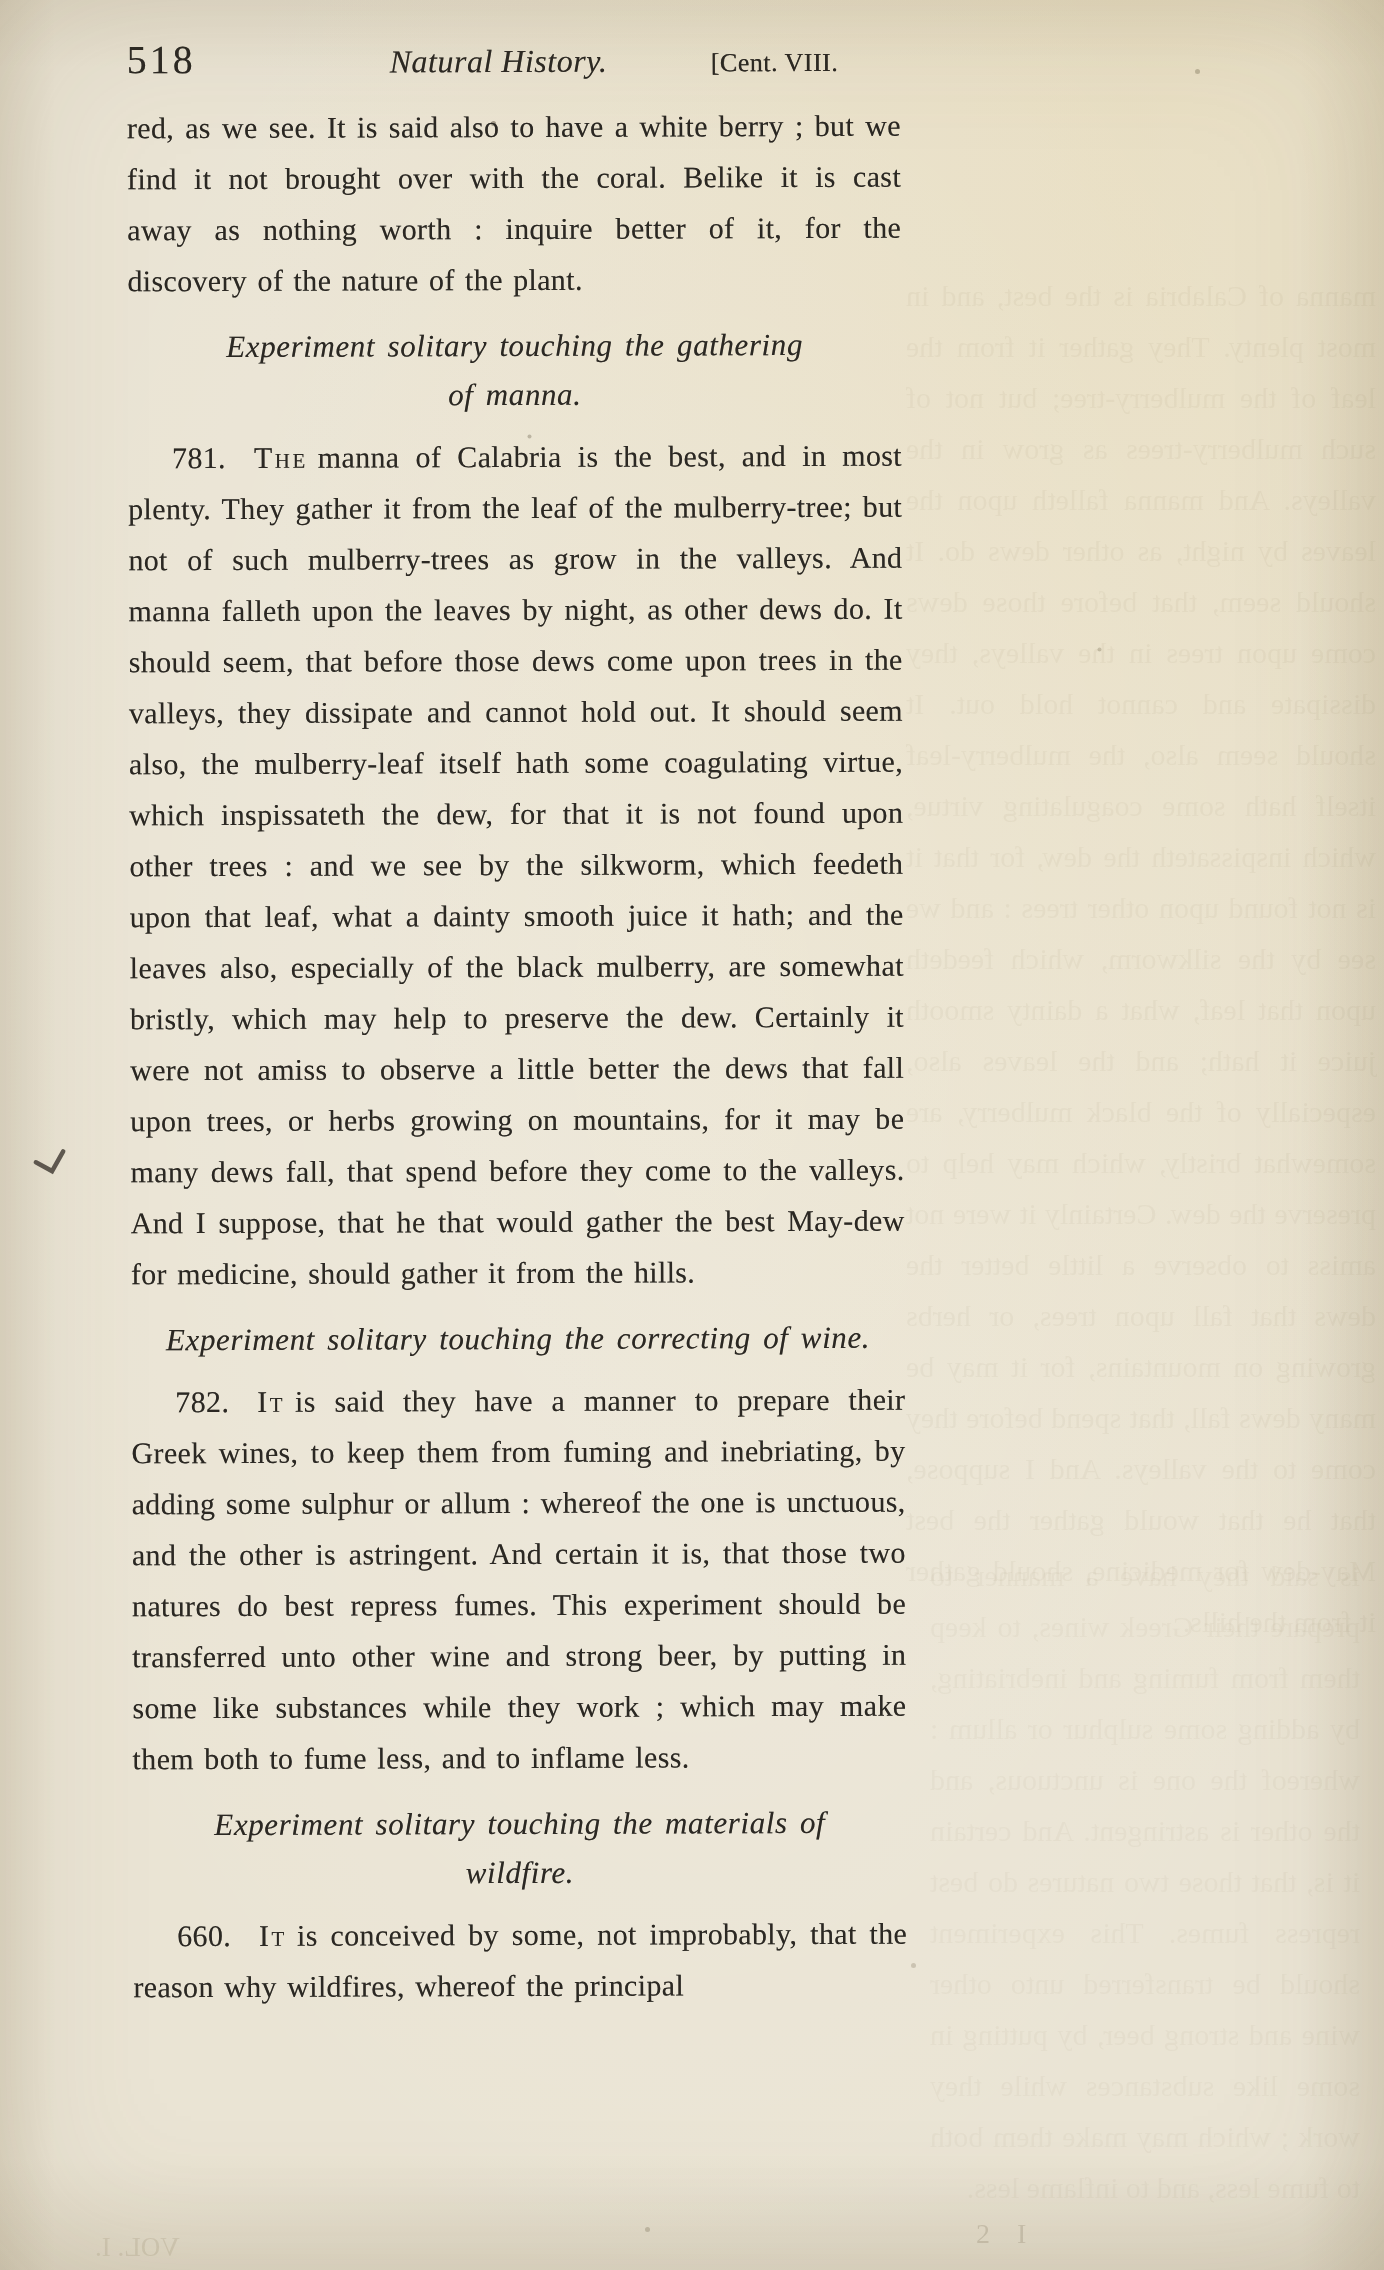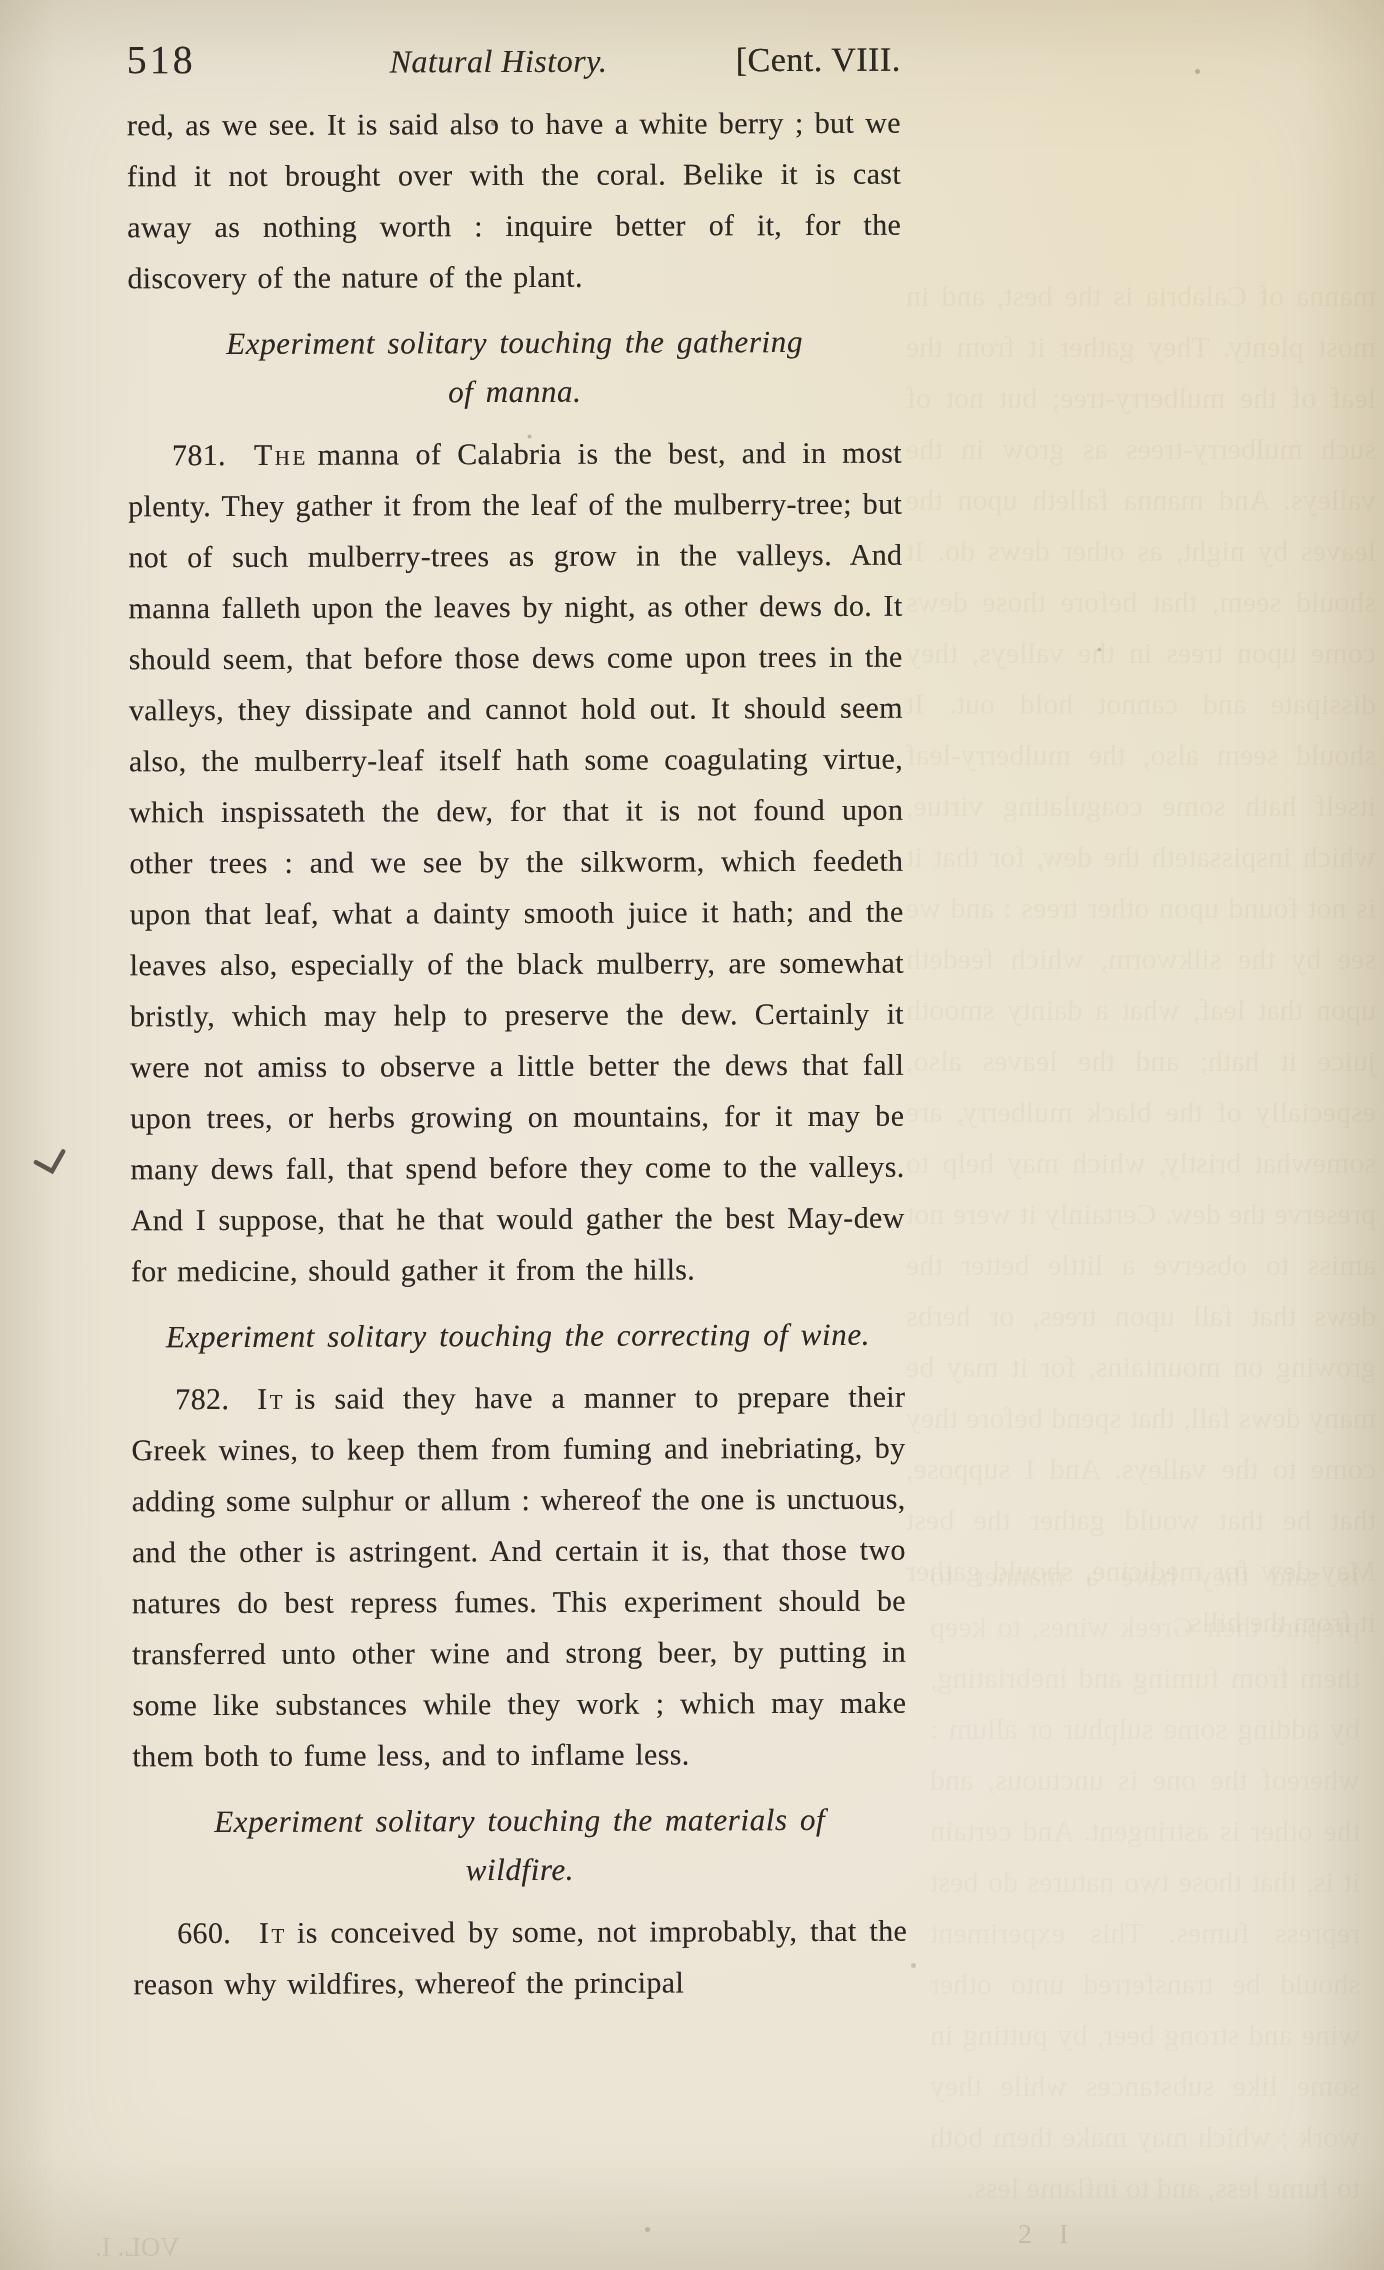--- a/index.html
+++ b/index.html
@@ -48,21 +48,21 @@
     opacity: 0.05;
     filter: blur(0.7px);
   }
   .ghost-right   { top: 270px;  right: 8px;  width: 470px; }
   .ghost-bottom  { top: 1550px; left: 930px; width: 430px; opacity: 0.045; }
   .ghost-mark    { font-size: 27px; opacity: 0.13; filter: blur(0.5px); }
   .ghost-vol     { top: 2222px; left: 95px; }
   .sig-mark {
     position: absolute;
     top: 2218px;
-    left: 1018px;
+    left: 976px;
     font-size: 28px;
     letter-spacing: 10px;
     opacity: 0.16;
     color: #4a3d22;
     filter: blur(0.4px);
   }
 
   
   .sheet {
     position: absolute;
@@ -86,22 +86,22 @@
   }
   .running-title {
     flex: 1;
     text-align: center;
     font-style: italic;
     font-size: 32px;
     letter-spacing: 0.5px;
   }
   .century {
     width: 190px;
-    text-align: right;
-    font-size: 34px;
+    text-align: left;
+    font-size: 26px;
     letter-spacing: 0.5px;
     text-shadow: 0.3px 0 0 rgba(43,40,35,0.8);
   }
 
   p.body {
     margin: 0 0 2px 0;
     font-size: 30px;
     line-height: 51px;
     text-align: justify;
     letter-spacing: 0.35px;

